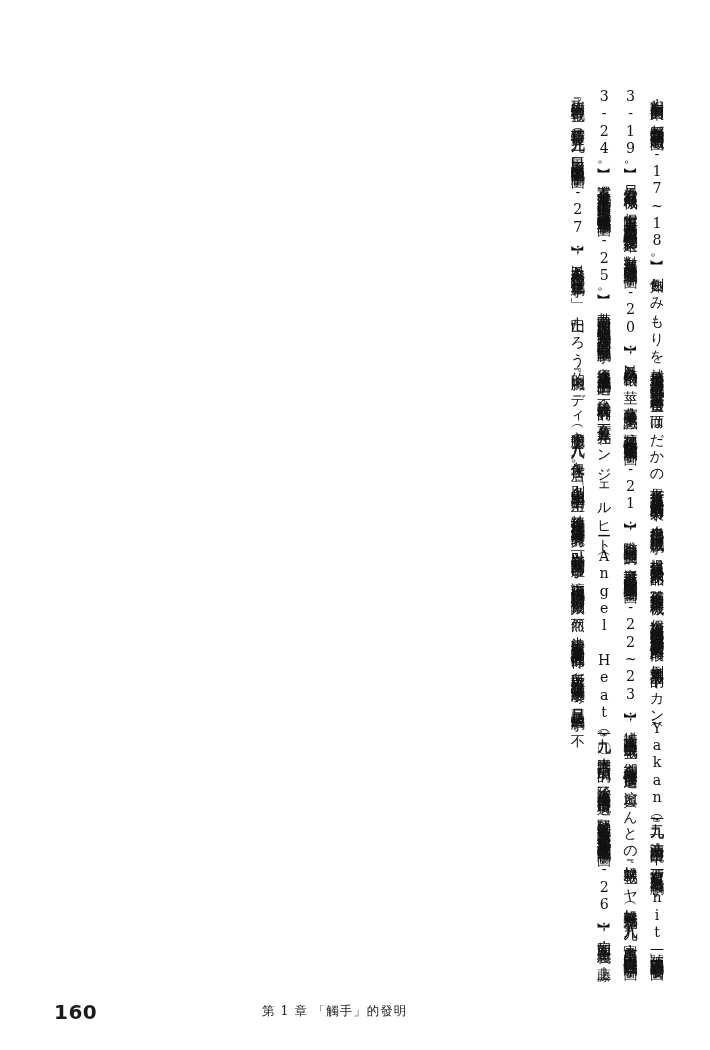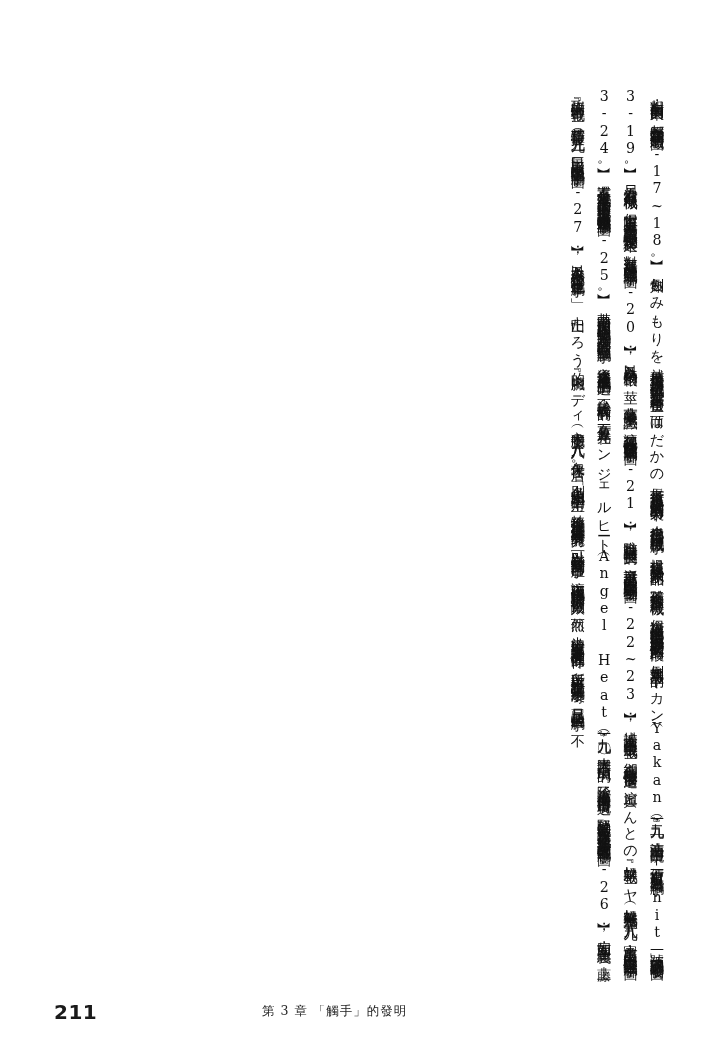--- a/index.html
+++ b/index.html
@@ -65,17 +65,17 @@
   }
 </style>
 </head>
 <body>
 
 <div id="page">
 
   <div id="body-text">相對自由的東西，都歸類在觸手的領域【圖3-17~18】。例如ちみもりを就擅長畫機器人用「機械觸手」對少女進行精密檢查；而はだかの長者筆下瘋狂科學家操縱的動力裝甲，也會從體內伸出「機械觸手」。提起瘋狂科學家系的作品，雖然不知道算不算機械，但這類作品也經常出現發明的觸手襲擊女性的橋段。例如水無月十三的『ヤカン（Yakan）』（一九九二，法蘭西書院）中，便有出現一台名為「觸手Unit一號」的謎之觸手發明【圖3-19】。另外還有類似機械，但實際上更像是有意識的電線把女性綁起來，對其進行凌辱的「電線觸手」【圖3-20】；以及為植物的根、莖、藤蔓等賦予意識，讓其侵犯女性的「荊棘觸手」【圖3-21】；唯登詩樹最擅長的、童話風世界觀的「謎之觸手生物」【圖3-22~23】；描述女高中生轉生成戰士，卻遇到無數悽慘遭遇，這與どんとの『奴隸戰士マヤ（奴隸戰士瑪雅）』（一九八九，富士美出版）中的「謎之怪獸觸手」【圖3-24】。還有不太常畫觸手作品的森山塔也畫過『食蟲植物系蠕蟲觸手』【圖3-25】。其中前田俊夫開拓的「生物型觸手」和不具母體的「蠕蟲型觸手」，之後逐漸發展成觸手的王道。至於比較稀有的，有佐原一光在『エンジェルヒート（Angel Heat）』（一九九〇，大洋圖書）中出現的，除了這部作品便未曾再出現過，堅硬的鐵骨被魔法之力軟化後襲擊美少女的「鐵骨觸手」【圖3-26】；如同字面上意義，上藤政樹的『吉祥戰士 精靈特搜』（一九九三，辰巳出版）中出現的「手觸手」【圖3-27】；以及令人忍不住驚呼「這也算觸手？」，中山たろう的『內臟レディ（內臟女士）』（一九八八，久保書店）。別名「內臟小姐」的主角，特務搜查官・欄藤澪擁有變身能力，可以在變身後割開自己肚子，讓內臟像觸手一樣伸出去打倒敵人。然而，由於這並沒有滿足凌辱女性的條件，所以正確來說不算是「觸手凌辱」，只是普通的「觸手」。不</div>
 
   <div id="footer">
-    <div id="page-number">211</div>
-    <div id="footer-title">第 3 章 「觸手」的發明</div>
+    <div id="page-number">160</div>
+    <div id="footer-title">第 1 章 「觸手」的發明</div>
   </div>
 
 </div>
 
 </body></html>

